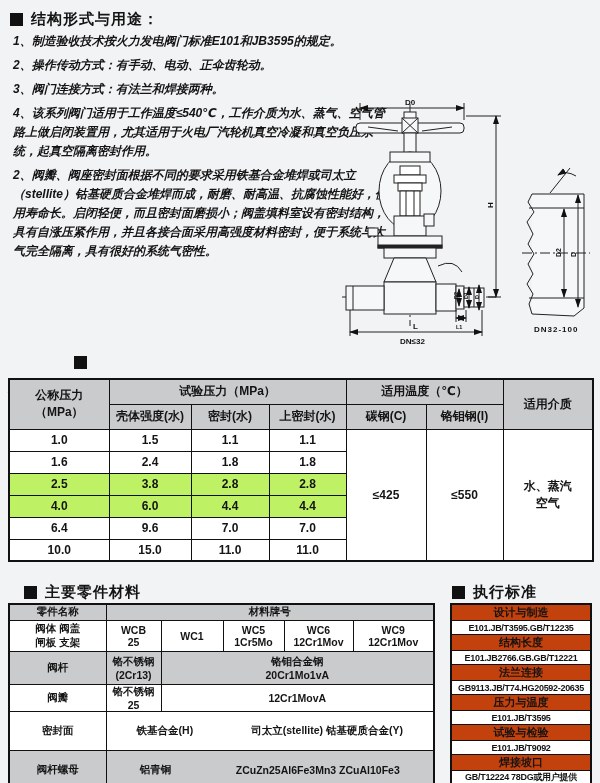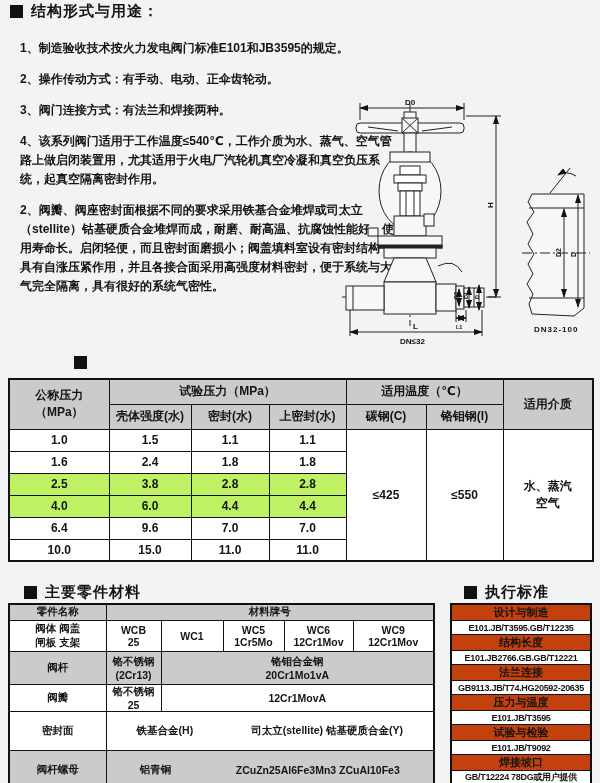--- a/index.html
+++ b/index.html
@@ -11,21 +11,21 @@
   #page { position:relative; width:600px; height:783px; overflow:hidden; }
 
   .sec-title {
     position:absolute; display:flex; align-items:center; gap:8px;
     font-size:15px; font-weight:bold; letter-spacing:1px;
   }
   .bullet { width:13px; height:13px; background:#111; flex:0 0 13px; }
 
   .intro { position:absolute; top:27px; left:8px; width:590px;
            font-size:12px; font-weight:bold; line-height:19px; }
-  .intro p { margin:12px; }
+  .intro p { margin:5px;font-style:italic; }
   .intro p.narrow { width:380px; }
 
   svg text { font-family:"Liberation Sans","DejaVu Sans",sans-serif; font-weight:bold; fill:#111; }
 
   table { border-collapse:collapse; background:#fff; table-layout:fixed; }
   th, td {
     border:1px solid #111; text-align:center; vertical-align:middle;
     font-weight:bold; white-space:pre-line; overflow:hidden; padding:0 1px;
   }
   .gray  { background:#c9cbcc; }
@@ -48,21 +48,21 @@
                      border:2px solid #111; }
   #standards-table td { height:14px; }
   #standards-table .hrow td { font-size:11px; background:#c2410c; }
   #standards-table .vrow td { font-size:9px; letter-spacing:-0.3px; }
 </style>
 </head>
 <body>
 
 <div id="page">
 
-  <div class="sec-title" style="top:2px; left:10px;justify-content:flex-end;">
+  <div class="sec-title" style="top:10px; left:10px;justify-content:flex-end;">
     <span class="bullet"></span>
     <span>结构形式与用途：</span>
   </div>
 
   <div class="intro">
     <p>1、制造验收技术按火力发电阀门标准E101和JB3595的规定。</p>
     <p>2、操作传动方式：有手动、电动、正伞齿轮动。</p>
     <p>3、阀门连接方式：有法兰和焊接两种。</p>
     <p class="narrow">4、该系列阀门适用于工作温度≤540℃，工作介质为水、蒸气、空气管路上做启闭装置用，尤其适用于火电厂汽轮机真空冷凝和真空负压系统，起真空隔离密封作用。</p>
     <p class="narrow">2、阀瓣、阀座密封面根据不同的要求采用铁基合金堆焊或司太立（stellite）钴基硬质合金堆焊而成，耐磨、耐高温、抗腐蚀性能好，使用寿命长。启闭轻便，而且密封面磨损小；阀盖填料室设有密封结构，具有自涨压紧作用，并且各接合面采用高强度材料密封，便于系统与大气完全隔离，具有很好的系统气密性。</p>
@@ -296,21 +296,21 @@
         <div class="split">
           <span>铝青铜</span>
           <span>ZCuZn25Al6Fe3Mn3  ZCuAl10Fe3</span>
         </div>
       </td>
     </tr>
 
   </tbody>
     </table>
 
-  <div class="sec-title" style="top:583px; left:464px;">
+  <div class="sec-title" style="top:583px; left:452px;">
     <span class="bullet"></span>
     <span>执行标准</span>
   </div>
 
   <table id="standards-table">
     <tbody>
         <tr class="hrow">
           <td>设计与制造</td>
         </tr>
     <tr class="vrow">

